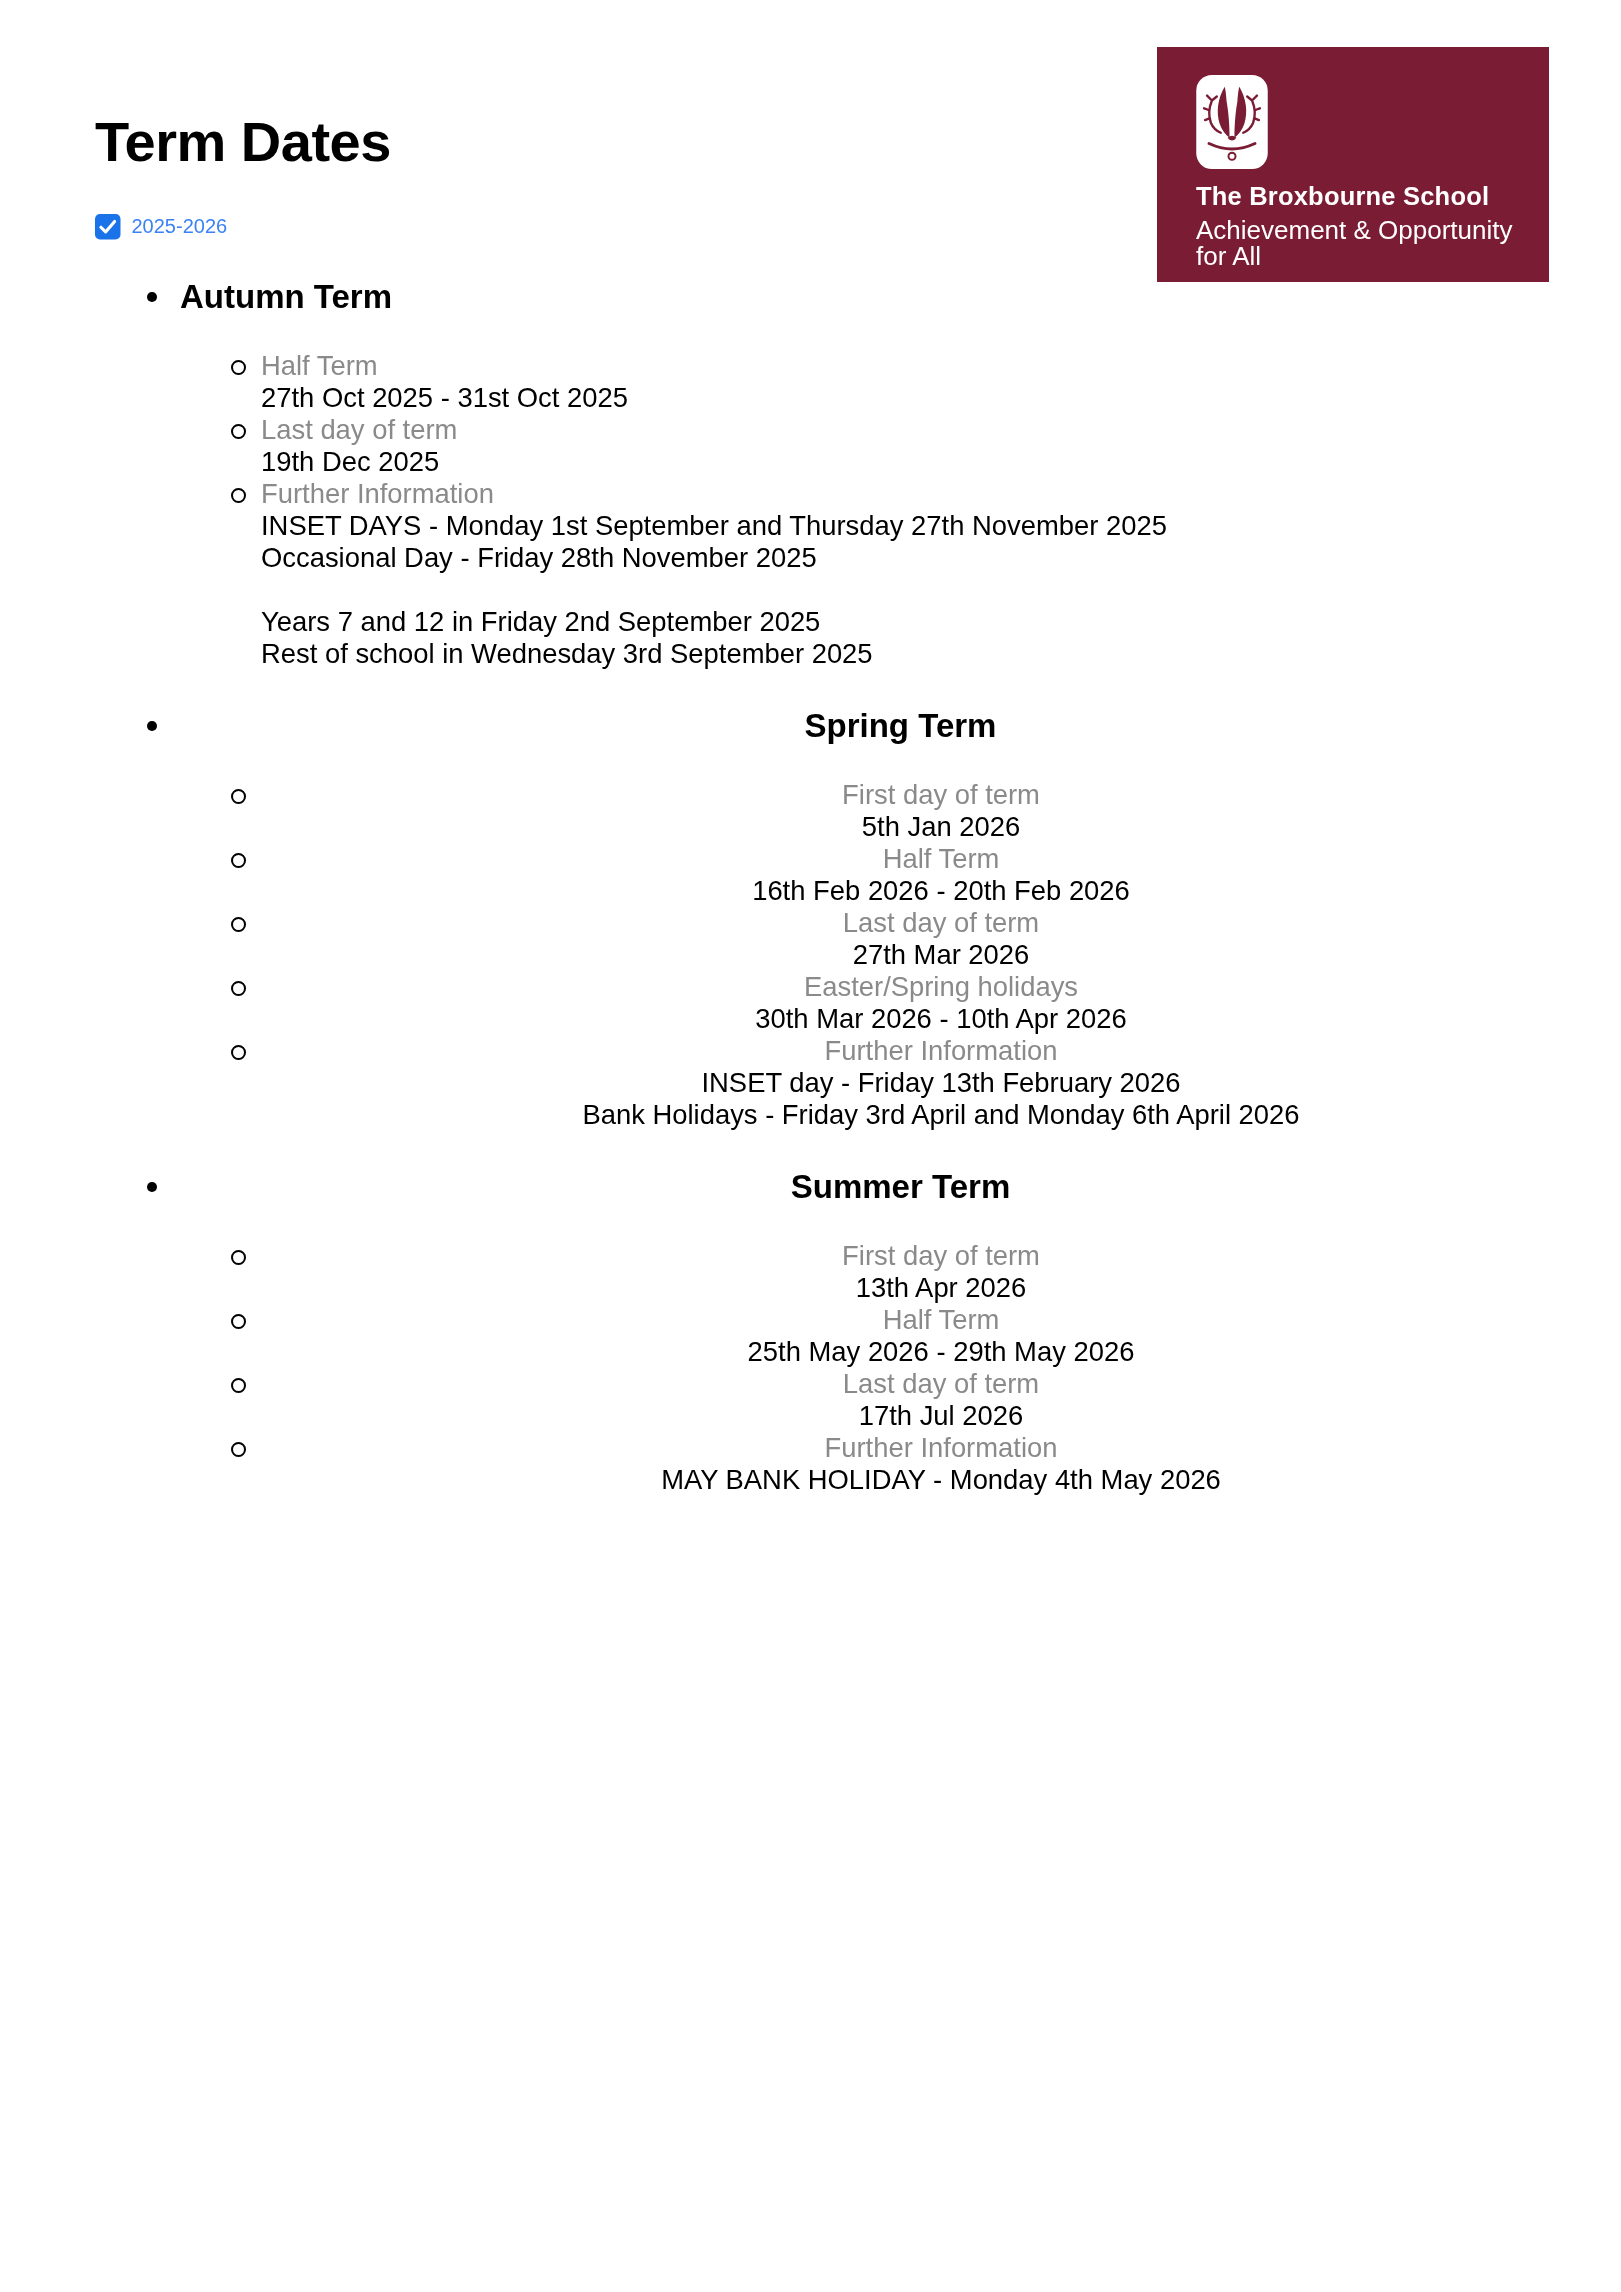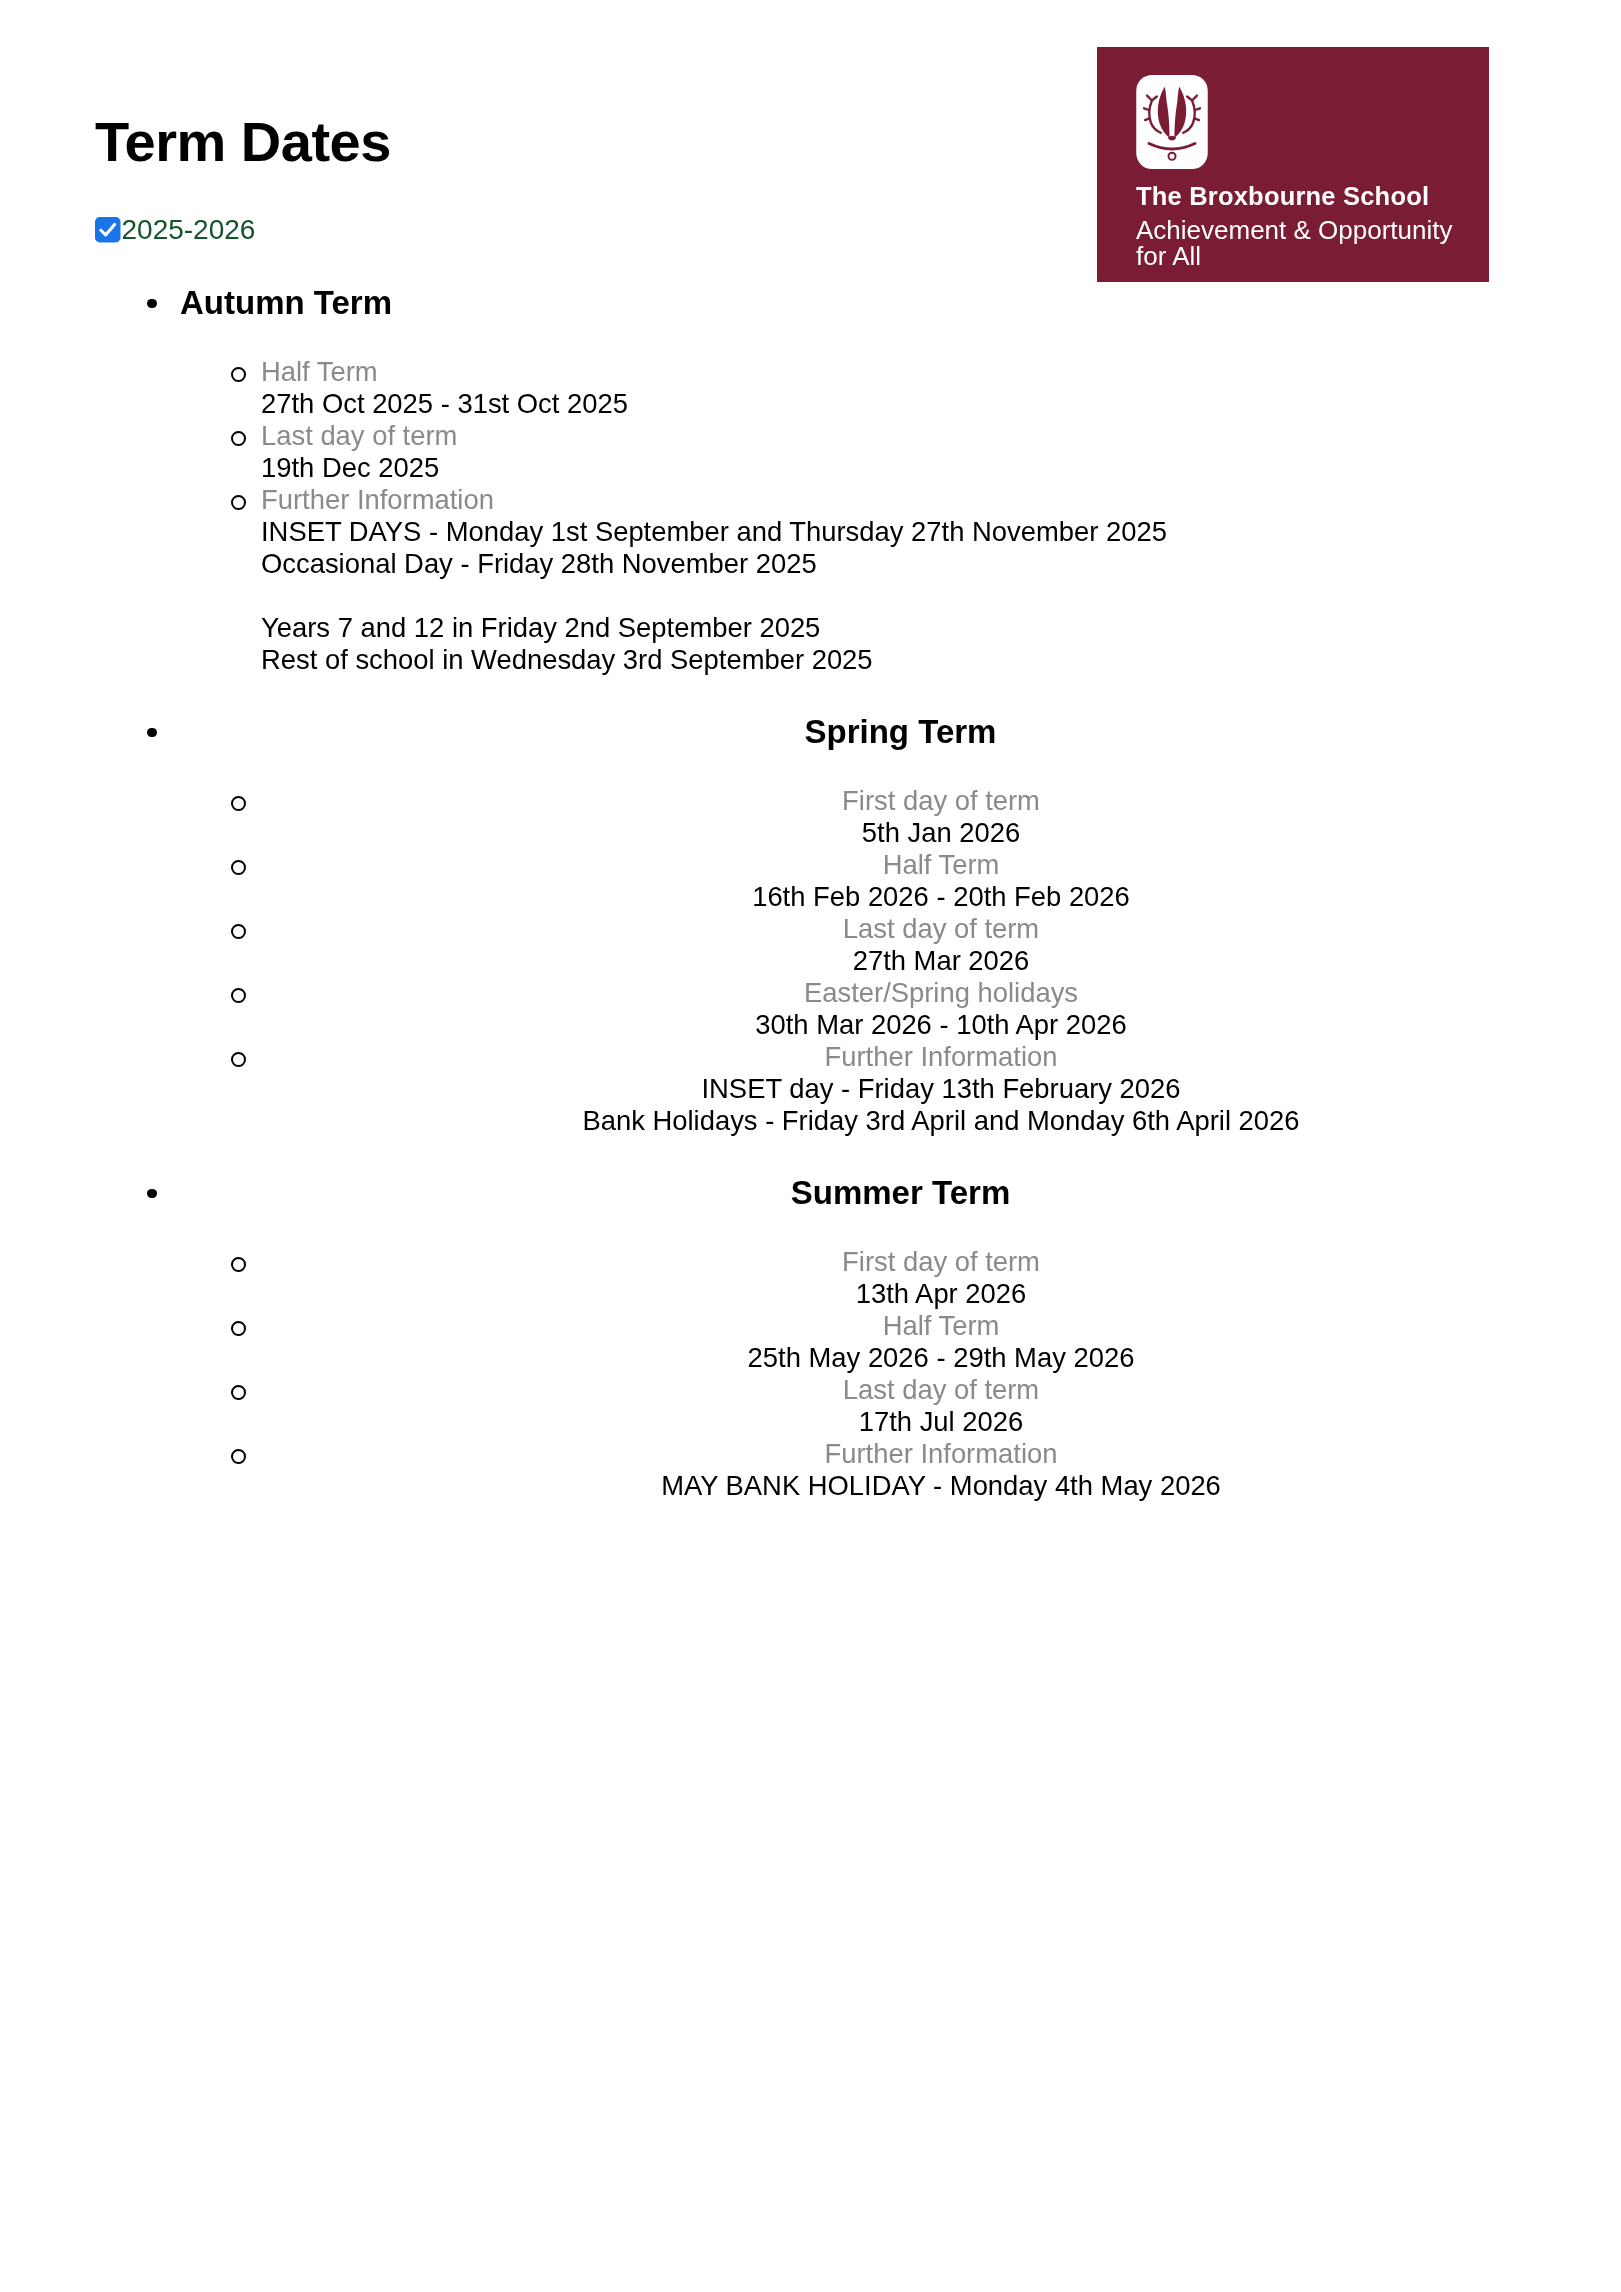--- a/index.html
+++ b/index.html
@@ -9,21 +9,21 @@
     background: #ffffff;
     font-family: "Liberation Sans", sans-serif;
     color: #000;
     position: relative;
     overflow: hidden;
   }
 
   
   .logo {
     position: absolute;
-    left: 1097px; top: 47px;
+    left: 1157px; top: 47px;
     width: 392px; height: 235px;
     background: #7a1c34;
     padding: 28px 0 0 39px;
   }
   .crest { display: block; width: 72px; height: 94px; }
   .school-name {
     color: #fff; font-size: 25.5px; font-weight: bold;
     margin-top: 12.7px; line-height: 29px; letter-spacing: 0.2px;
   }
   .tagline {
@@ -34,21 +34,21 @@
   
   .content { padding: 110px 0 0 95px; }
 
   h1.page-title {
     margin: 0; font-size: 56px; font-weight: bold;
     line-height: 64px; letter-spacing: -0.5px; color: #000;
   }
 
   .year-row { margin-top: 40px; display: flex; align-items: center; }
   .checkbox { width: 25.5px; height: 25.5px; flex: 0 0 auto; cursor: pointer; }
-  .year-label { font-size: 28px; color: #14532d; margin-left: 1px; }
+  .year-label { font-size: 20px; color: #3b82f6; margin-left: 11px; }
 
   ul.terms { list-style: none; margin: 38px 0 0 0; padding: 0 0 0 85px; }
   li.term { position: relative; }
   li.term + li.term { margin-top: 37px; text-align: center; }
   li.term::before {
     content: ""; position: absolute;
     left: -33px; top: 14.7px;
     width: 9.8px; height: 9.8px;
     background: #000; border-radius: 50%;
   }

